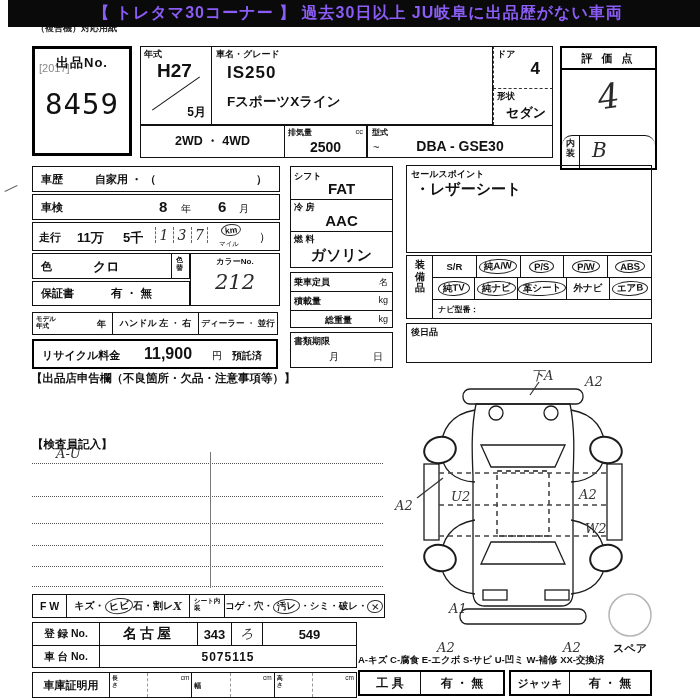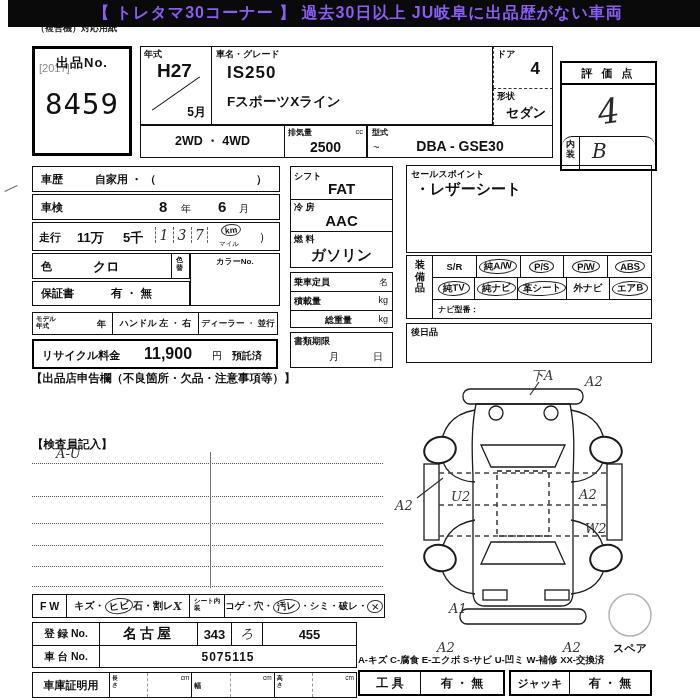--- a/index.html
+++ b/index.html
@@ -65,21 +65,21 @@
   <div class="abs" style="right:3px;top:1px;font-size:7.5px;">cc</div>
   <div class="abs b" style="left:0;bottom:2px;width:100%;text-align:center;font-size:14px;">2500</div>
 </div>
 
 <div class="abs box" style="left:367px;top:125px;width:186px;height:33px;border-left:1px solid #111;">
   <div class="abs" style="left:4px;top:1px;font-size:8px;font-weight:bold;">型式</div>
   <div class="abs" style="left:5px;bottom:4px;font-size:11px;">~</div>
   <div class="abs b" style="left:0;bottom:3px;width:100%;text-align:center;font-size:14px;">DBA - GSE30</div>
 </div>
 
-<div class="abs thick" style="left:560px;top:61px;width:97px;height:110px;">
+<div class="abs thick" style="left:560px;top:46px;width:97px;height:124px;">
   <div class="abs" style="left:0;top:0;width:100%;height:22px;border-bottom:2px solid #000;display:flex;align-items:center;justify-content:center;font-size:11px;font-weight:bold;letter-spacing:3px;">評 価 点</div>
   <div class="abs hand" style="left:0;top:22px;width:100%;height:52px;display:flex;align-items:center;justify-content:center;font-size:34px;transform:rotate(-8deg);">4</div>
   <div class="abs" style="left:0;bottom:0;width:100%;height:33px;border-top:1.5px solid #111;border-radius:10px;">
     <div class="abs stack" style="left:0;top:0;width:18px;height:100%;border-right:1px solid #111;font-size:9px;font-weight:bold;padding:2px 0 0 4px;">内装</div>
     <div class="abs hand" style="left:30px;top:2px;font-size:20px;">B</div>
   </div>
 </div>
 
 <div class="abs box" style="left:32px;top:166px;width:248px;height:26px;">
   <span class="abs b" style="left:8px;top:5px;font-size:11px;">車歴</span>
@@ -113,20 +113,21 @@
   <span class="abs stack" style="right:0;top:0;width:18px;height:100%;border-left:1px solid #111;font-size:7px;font-weight:bold;padding:2px 0 0 4px;">色替</span>
 </div>
 
 <div class="abs box" style="left:32px;top:281px;width:158px;height:25px;">
   <span class="abs b" style="left:8px;top:4px;font-size:11px;">保証書</span>
   <span class="abs b" style="left:78px;top:4px;font-size:11.5px;">有 ・ 無</span>
 </div>
 
 <div class="abs box" style="left:190px;top:253px;width:90px;height:53px;border-left:1px solid #111;">
   <div class="abs" style="left:0;top:2px;width:100%;text-align:center;font-size:8px;font-weight:bold;">カラーNo.</div>
+  <div class="abs hand" style="left:0;top:16px;width:100%;text-align:center;font-size:21px;">212</div>
 </div>
 
 <div class="abs box" style="left:290px;top:166px;width:103px;height:34px;">
   <div class="abs lbl" style="left:3px;top:3px;">シフト</div>
   <div class="abs b" style="left:0;bottom:2px;width:100%;text-align:center;font-size:15px;">FAT</div>
 </div>
 <div class="abs box" style="left:290px;top:200px;width:103px;height:32px;border-top:none;">
   <div class="abs lbl" style="left:3px;top:1px;">冷 房</div>
   <div class="abs b" style="left:0;bottom:2px;width:100%;text-align:center;font-size:15px;">AAC</div>
 </div>
@@ -249,21 +250,21 @@
       <span>・シミ・破レ・</span>
       <span class="hoval hand" style="font-size:10px;">×</span>
   </div>
 </div>
 
 <div class="abs box" style="left:32px;top:622px;width:325px;height:24px;display:flex;align-items:stretch;">
   <div class="cell-r" style="width:66px;display:flex;align-items:center;justify-content:center;font-size:10.5px;font-weight:bold;white-space:nowrap;">登 録 No.</div>
   <div class="cell-r" style="width:97px;display:flex;align-items:center;justify-content:center;font-size:14px;font-weight:bold;letter-spacing:3px;">名古屋</div>
   <div class="cell-r" style="width:33px;display:flex;align-items:center;justify-content:center;font-size:13px;font-weight:bold;">343</div>
   <div class="cell-r hand" style="width:30px;display:flex;align-items:center;justify-content:center;font-size:13px;">ろ</div>
-  <div style="flex:1;display:flex;align-items:center;justify-content:center;font-size:13px;font-weight:bold;">455</div>
+  <div style="flex:1;display:flex;align-items:center;justify-content:center;font-size:13px;font-weight:bold;">549</div>
 </div>
 
 <div class="abs box" style="left:32px;top:646px;width:325px;height:22px;border-top:none;display:flex;align-items:stretch;">
   <div class="cell-r" style="width:66px;display:flex;align-items:center;justify-content:center;font-size:10.5px;font-weight:bold;white-space:nowrap;">車 台 No.</div>
   <div style="flex:1;display:flex;align-items:center;justify-content:center;font-size:12px;font-weight:bold;letter-spacing:1px;">5075115</div>
 </div>
 
 <div class="abs box" style="left:32px;top:672px;width:325px;height:26px;display:flex;align-items:stretch;">
   <div class="cell-r" style="width:76px;display:flex;align-items:center;justify-content:center;font-size:11px;font-weight:bold;white-space:nowrap;">車庫証明用</div>
   <div class="cell-r" style="flex:1;position:relative;">

